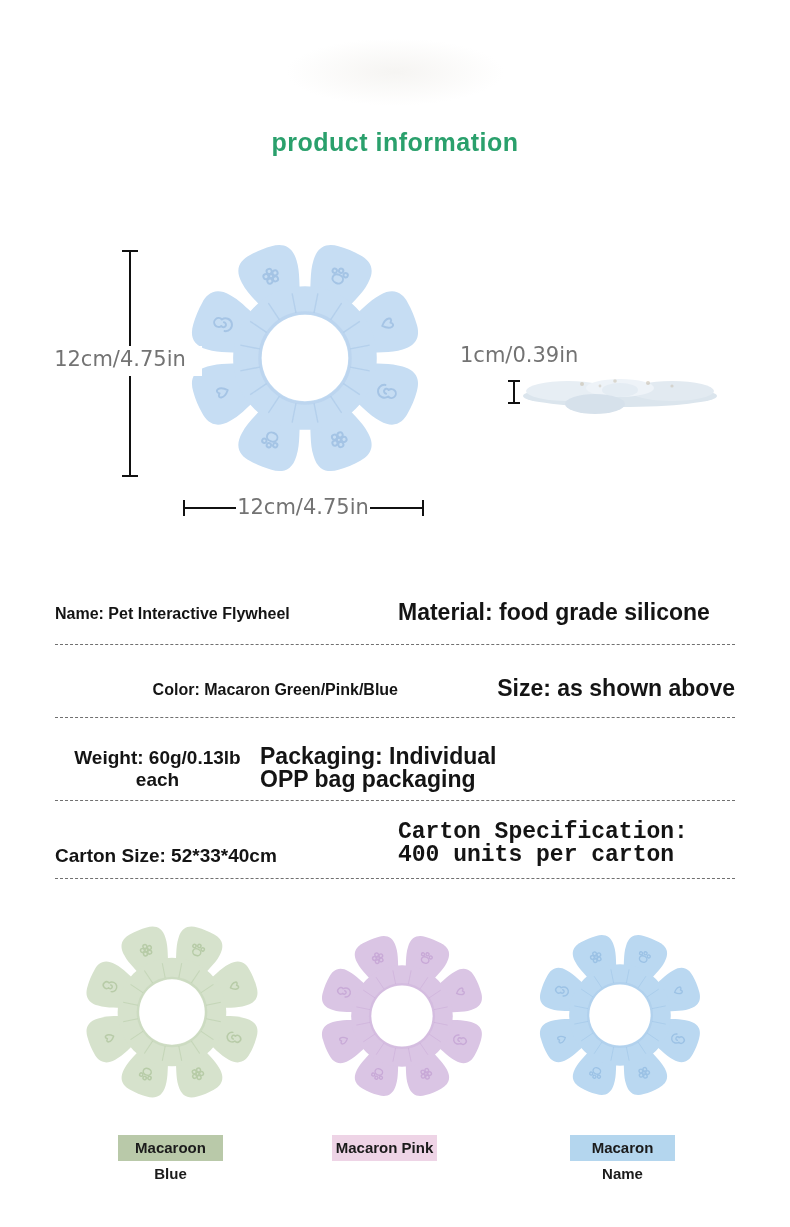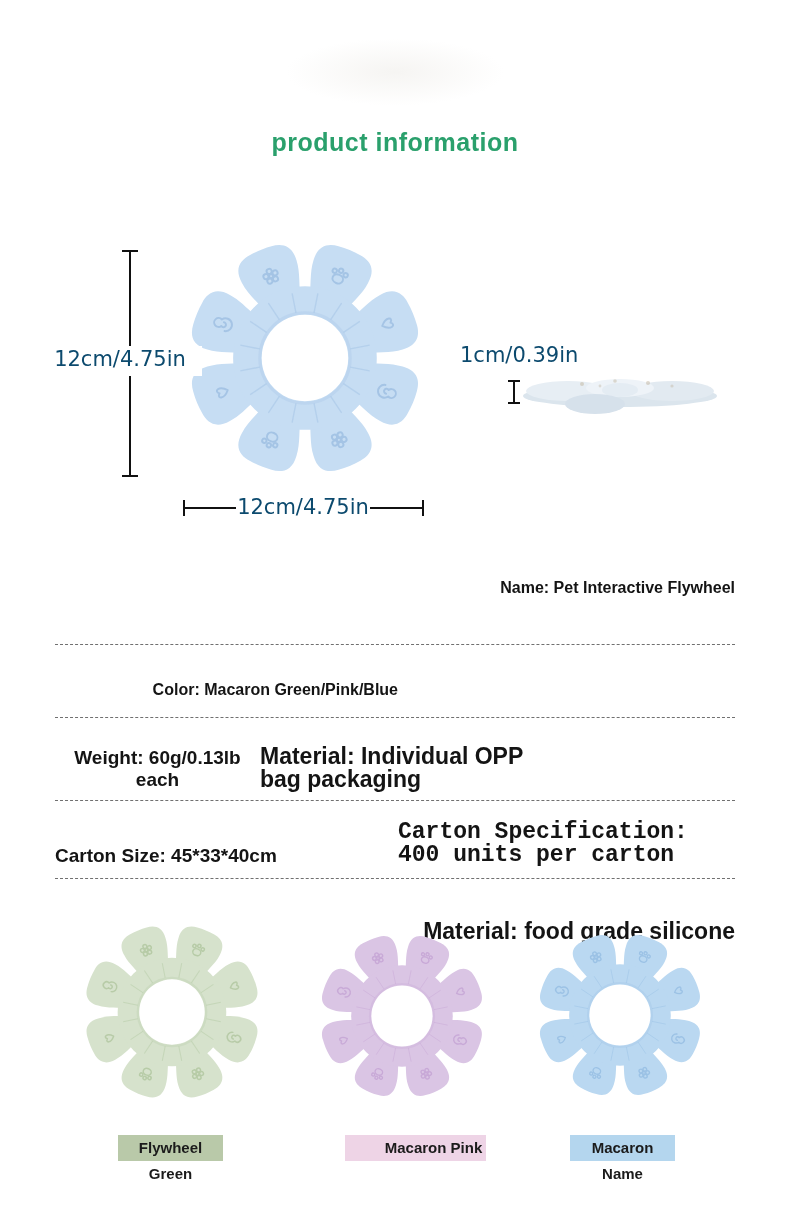--- a/index.html
+++ b/index.html
@@ -16,21 +16,21 @@
   .title{
     position:absolute;left:0;top:108px;width:100%;
     text-align:center;font-size:25px;font-weight:600;letter-spacing:.5px;
     color:var(--title-color,#2aa06c);
     margin-top:20px;
   }
   
   .dim{position:absolute;background:#111;}
   .dim-label{
     position:absolute;background:#fff;text-align:center;
-    font-family:"DejaVu Sans",sans-serif;font-size:21px;color:#0c4a6e;
+    font-family:"DejaVu Sans",sans-serif;font-size:21px;color:#737373;
     line-height:26px;
   }
   .v-line{left:129px;top:251px;width:2px;height:226px;}
   .v-cap-top{left:122px;top:250px;width:16px;height:2px;}
   .v-cap-bot{left:122px;top:475px;width:16px;height:2px;}
   .v-label{left:38px;top:346px;width:164px;height:30px;}
   .h-line{left:183px;top:507px;width:241px;height:2px;}
   .h-cap-left{left:183px;top:500px;width:2px;height:16px;}
   .h-cap-right{left:422px;top:500px;width:2px;height:16px;}
   .h-label{left:236px;top:494px;width:134px;height:28px;}
@@ -47,42 +47,42 @@
   .fly-holering{fill:none;stroke:var(--detail,#999);opacity:.18;stroke-width:3;}
   .fly-doodle{stroke:var(--detail,#999);stroke-width:2;fill:none;opacity:.6;
     stroke-linecap:round;stroke-linejoin:round;}
   .side-view{position:absolute;left:520px;top:366px;width:205px;height:52px;}
   
   .spec-table{position:absolute;left:55px;top:577px;width:680px;}
   .spec-row{
     display:flex;align-items:flex-end;
     border-bottom:1px dashed #707070;box-sizing:border-box;
   }
-  .spec-row.r1{height:68px;padding-bottom:20px;flex-direction:column;}
+  .spec-row.r1{height:68px;padding-bottom:20px;}
   .spec-row.r2{height:73px;padding-bottom:17px;text-align:right;}
   .spec-row.r3{height:83px;padding-bottom:9px;}
   .spec-row.r4{height:78px;padding-bottom:11px;}
   .spec-left{flex:0 0 343px;font-weight:bold;}
   .spec-right{flex:1;font-weight:bold;font-size:23px;line-height:23px;}
   .r1 .spec-left,.r2 .spec-left{font-size:16px;line-height:21px;}
   .r3 .spec-left,.r4 .spec-left{font-size:19px;line-height:22px;}
   .r3 .spec-left{max-width:205px;text-align:center;}
   .r3 .spec-right div{max-width:275px;}
   .r4 .spec-right div{max-width:292px;font-family:Liberation Mono, monospace;}
   
   .fly-green{left:79px;top:919px;width:186px;height:186px;}
   .fly-pink{left:315px;top:929px;width:174px;height:174px;}
   .fly-blue{left:533px;top:928px;width:174px;height:174px;}
   .badge{
     position:absolute;top:1135px;width:105px;height:26px;
     background:var(--badge,#ddd);
     text-align:center;line-height:26px;font-size:15px;font-weight:bold;color:#1b1b1b;
   }
   .badge-green{left:118px;}
-  .badge-pink{left:345px;padding-left:36px;}
+  .badge-pink{left:332px;}
   .badge-blue{left:570px;}
 </style>
 </head>
 <body>
 
 <svg width="0" height="0" style="position:absolute" aria-hidden="true">
   <defs>
     <path id="petal" class="fly-petal" d="M -17,-52 C -22,-70 -29,-82 -30,-95 C -32,-112 -22,-117 -12,-118
          C -4,-119 4,-119 12,-118 C 22,-117 32,-112 30,-95
          C 29,-82 22,-70 17,-52 L -17,-52 Z"></path>
@@ -191,42 +191,43 @@
     <circle cx="80" cy="20" r="1.4" fill="#bdb29e" opacity=".4"></circle>
   </svg>
 
   <div class="spec-table">
     <div class="spec-row r1">
       <div class="spec-left">Name: Pet Interactive Flywheel</div>
       <div class="spec-right">Material: food grade silicone</div>
     </div>
     <div class="spec-row r2">
       <div class="spec-left">Color: Macaron Green/Pink/Blue</div>
+      <div class="spec-right">Size: as shown above</div>
     </div>
     <div class="spec-row r3">
       <div class="spec-left">Weight: 60g/0.13lb each</div>
       <div class="spec-right">
-        <div>Material: Individual OPP bag packaging</div>
+        <div>Packaging: Individual OPP bag packaging</div>
       </div>
     </div>
     <div class="spec-row r4">
-      <div class="spec-left">Carton Size: 45*33*40cm</div>
+      <div class="spec-left">Carton Size: 52*33*40cm</div>
       <div class="spec-right">
         <div>Carton Specification: 400 units per carton</div>
       </div>
     </div>
   </div>
 
   <svg class="fly fly-green" viewBox="-125 -125 250 250" style="--fill: #d6e2cc; --detail: #a3bd8f;">
     <use href="#fly8"></use>
   </svg>
   <svg class="fly fly-pink" viewBox="-125 -125 250 250" style="--fill: #dac5e4; --detail: #bd97cf;">
     <use href="#fly8"></use>
   </svg>
   <svg class="fly fly-blue" viewBox="-125 -125 250 250" style="--fill: #bad8f1; --detail: #88b4de;">
     <use href="#fly8"></use>
   </svg>
 
-  <div class="badge badge-green" style="background: var(--badge); --badge: #b9c9a9;">Flywheel Green</div>
+  <div class="badge badge-green" style="background: var(--badge); --badge: #b9c9a9;">Macaroon Blue</div>
   <div class="badge badge-pink" style="background: var(--badge); --badge: #eed4e6;">Macaron Pink</div>
   <div class="badge badge-blue" style="background: var(--badge); --badge: #b4d6ee;">Macaron Name</div>
 
 </div>
 
 </body></html>

